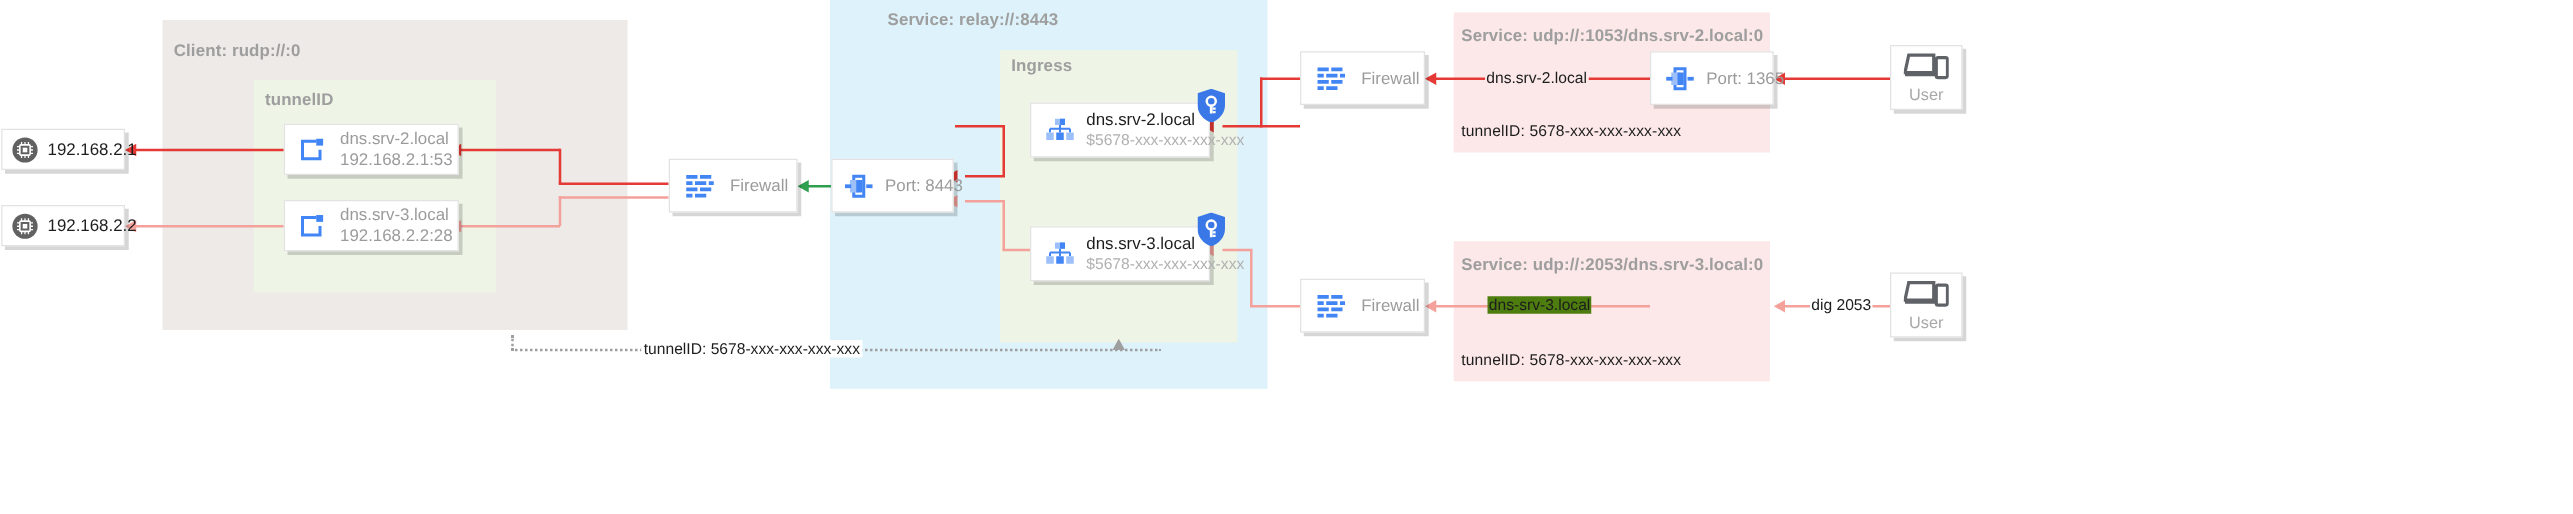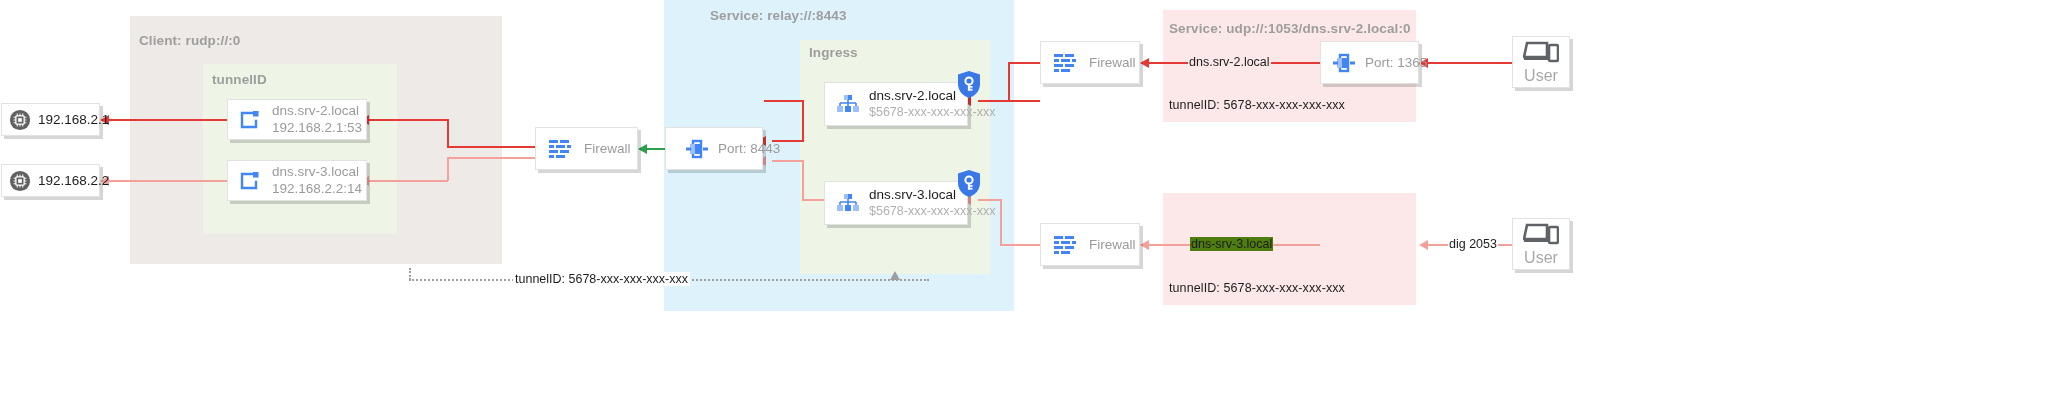--- a/index.html
+++ b/index.html
@@ -17,21 +17,21 @@
   .g-svc{background:#fce8e8;}
 
   
   .node{position:absolute;box-sizing:border-box;background:#ffffff;border:1px solid #e2e2e2;
         box-shadow:3px 3px 0 rgba(0,0,0,0.16);display:flex;align-items:center;}
   .node-ico{flex:0 0 auto;display:flex;align-items:center;justify-content:center;}
   .node-txt{display:flex;flex-direction:column;justify-content:center;line-height:1.25;}
   .t-dark{font-size:13.5px;color:#1d1d1d;white-space:nowrap;}
   .t-grey{font-size:13.5px;color:#9b9b9b;white-space:nowrap;}
   .t-grey-sm{font-size:12.5px;color:#b0b0b0;white-space:nowrap;}
-  .t-user{font-size:16px;color:#a8a8a8;white-space:nowrap;}
+  .t-user{font-size:13px;color:#a8a8a8;white-space:nowrap;}
 
   
   .node.stackcol{flex-direction:column;justify-content:center;}
 
   
   .keybadge{position:absolute;width:22px;height:27px;}
   .hline{position:absolute;height:0;border-top-width:2px;border-top-style:solid;}
   .vline{position:absolute;width:0;border-left-width:2px;border-left-style:solid;}
   .arrow{position:absolute;width:0;height:0;}
   .arrow-l{border-top:5px solid transparent;border-bottom:5px solid transparent;border-right-width:9px;border-right-style:solid;}
@@ -64,20 +64,21 @@
   <div class="group g-ingress" style="left:800px;top:40px;width:190px;height:234px;">
     <div class="group-label" style="left:9px;top:5px;">Ingress</div>
   </div>
 
   <div class="group g-svc" style="left:1163px;top:10px;width:253px;height:112px;">
     <div class="group-label" style="left:6px;top:11px;">Service: udp://:1053/dns.srv-2.local:0</div>
     <div class="group-label plain" style="left:6px;top:88px;color:#1d1d1d;font-weight:normal;font-size:12.5px;">tunnelID: 5678-xxx-xxx-xxx-xxx</div>
   </div>
 
   <div class="group g-svc" style="left:1163px;top:193px;width:253px;height:112px;">
+    <div class="group-label" style="left:6px;top:11px;">Service: udp://:2053/dns.srv-3.local:0</div>
     <div class="group-label plain" style="left:6px;top:88px;color:#1d1d1d;font-weight:normal;font-size:12.5px;">tunnelID: 5678-xxx-xxx-xxx-xxx</div>
   </div>
 
   <div class="hline" style="left:108px;top:119px;width:120px;border-color:#e53935;"></div>
   <div class="arrow arrow-l" style="left:100px;top:115px;border-right-color:#e53935;"></div>
 
   <div class="hline" style="left:108px;top:180px;width:120px;border-color:#f4a09b;"></div>
   <div class="arrow arrow-l" style="left:100px;top:176px;border-right-color:#f4a09b;"></div>
 
   <div class="hline" style="left:447px;top:146px;width:88px;border-color:#e53935;"></div>
@@ -199,21 +200,21 @@
 
   <div class="node" style="left:227px;top:160px;width:140px;height:41px;padding-left:10px;">
     <span class="node-ico" style="margin-right:10px;">
       <svg width="24" height="24" viewBox="0 0 24 24">
         <path d="M4 5 H14 M4 5 V19 H18 V13" fill="none" stroke="#4285f4" stroke-width="2.4" stroke-linecap="square"></path>
         <rect x="15" y="3" width="5.5" height="5.5" fill="#4285f4"></rect>
       </svg>
     </span>
     <span class="node-txt">
       <span class="t-grey">dns.srv-3.local</span>
-      <span class="t-grey">192.168.2.2:14</span>
+      <span class="t-grey">192.168.2.2:28</span>
     </span>
   </div>
 
   <div class="node" style="left:535px;top:127px;width:103px;height:43px;padding-left:12px;">
     <span class="node-ico" style="margin-right:10px;">
       <svg width="26" height="24" viewBox="0 0 26 24">
         <g fill="#4285f4">
           <rect x="1" y="3" width="9" height="3"></rect>
             <rect x="12" y="3" width="9" height="3"></rect>
           <rect x="1" y="8" width="5" height="3"></rect>
@@ -222,21 +223,21 @@
           <rect x="1" y="13" width="9" height="3"></rect>
             <rect x="12" y="13" width="9" height="3"></rect>
           <rect x="1" y="18" width="5" height="3"></rect>
             <rect x="8" y="18" width="9" height="3"></rect>
         </g>
       </svg>
     </span>
     <span class="t-grey">Firewall</span>
   </div>
 
-  <div class="node" style="left:665px;top:127px;width:98px;height:43px;padding-left:18px;">
+  <div class="node" style="left:665px;top:127px;width:98px;height:43px;padding-left:8px;">
     <span class="node-ico" style="margin-right:8px;">
       <svg width="26" height="24" viewBox="0 0 26 24">
         <rect x="9" y="4" width="8" height="16" fill="none" stroke="#4285f4" stroke-width="2.4"></rect>
         <rect x="6" y="7" width="7" height="10" fill="#9dc0fb"></rect>
         <rect x="11" y="7" width="5" height="10" fill="#4285f4"></rect>
         <rect x="2" y="10.5" width="5" height="3" fill="#4285f4"></rect>
         <rect x="19" y="10.5" width="5" height="3" fill="#4285f4"></rect>
       </svg>
     </span>
     <span class="t-grey">Port: 8443</span>

